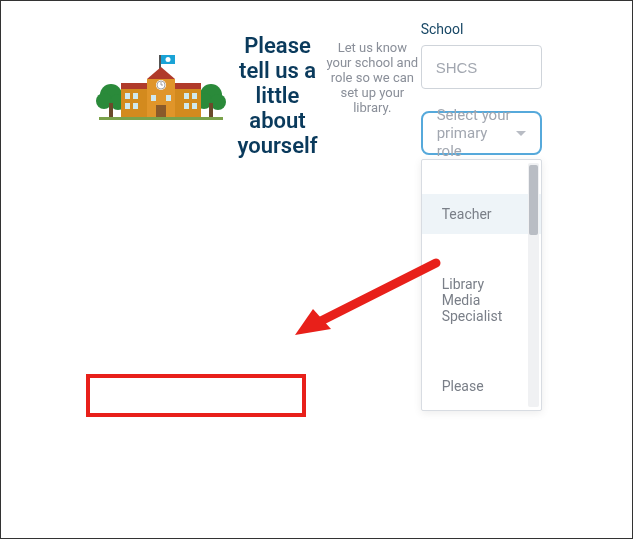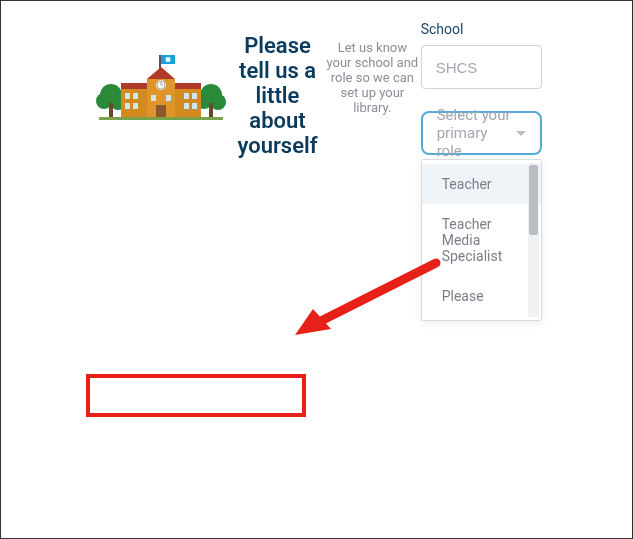--- a/index.html
+++ b/index.html
@@ -99,20 +99,21 @@
       top: 2px; left: 1px; right: 1px;
       height: 70px;
       background: #b9bdc4;
       border-radius: 2px;
     }
     .option {
       padding: 12px 20px;
       font-size: 14px;
       color: #7a7f88;
       cursor: pointer;
+      margin-top: 30px;
     }
     .option.highlighted { background: #eef4f8; }
     .annotation-arrow {
       position: absolute;
       top: 254px; left: 290px;
       pointer-events: none;
       z-index: 10;
     }
     .annotation-box {
       position: absolute;
@@ -181,21 +182,21 @@
     </div>
 
     <div class="field-group">
       <div class="select-wrap">
         <div class="select-input">
           <span>Select your primary role</span>
           <span class="chevron"></span>
         </div>
         <div class="dropdown">
           <div class="option highlighted">Teacher</div>
-          <div class="option">Teacher Media Specialist</div>
+          <div class="option">Library Media Specialist</div>
           <div class="option">Please</div>
           <div class="dropdown-scroll">
             <div class="dropdown-thumb"></div>
           </div>
         </div>
       </div>
     </div>
   </div>
 </div>
 

